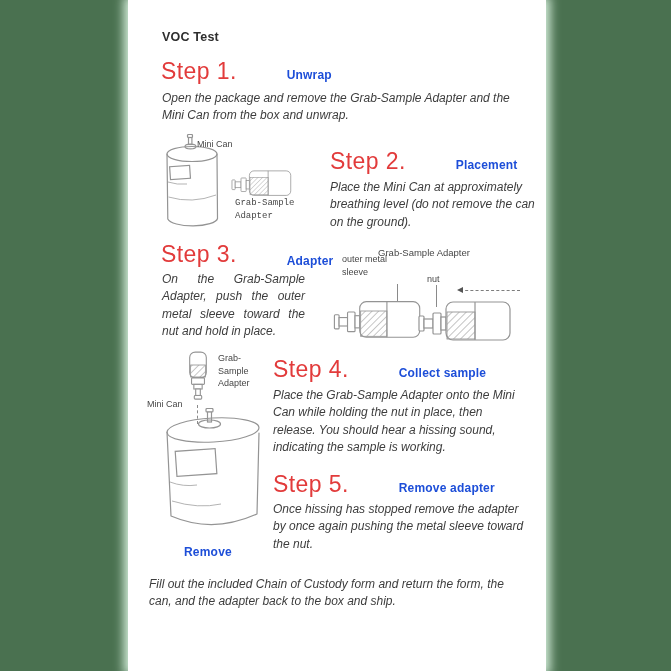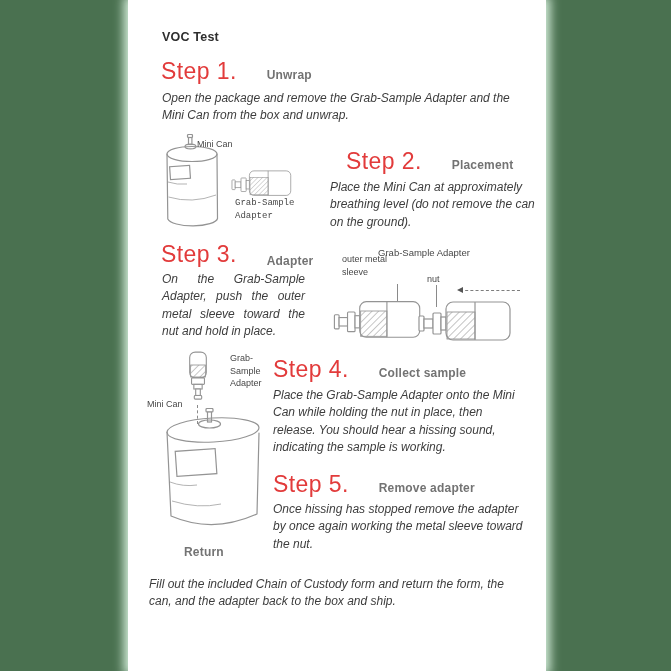--- a/index.html
+++ b/index.html
@@ -2,23 +2,23 @@
 <html><head>
 <meta charset="utf-8">
 <style>
   html,body{margin:0;padding:0;}
   body{background:#4a7150;font-family:"Liberation Sans",sans-serif;}
   .canvas{position:relative;width:582px;height:671px;background:#4a7150;overflow:hidden;}
   .page{position:absolute;left:128px;top:0;width:418px;height:671px;background:#ffffff;
         box-shadow:0 0 10px 4px rgba(226,250,232,0.95);}
   .abs{position:absolute;}
   .doc-title{font-size:12.5px;font-weight:bold;color:#2e2e2e;letter-spacing:.2px;}
-  .step-head{display:flex;align-items:baseline;gap:7px;white-space:nowrap;}
+  .step-head{display:flex;align-items:baseline;gap:27px;white-space:nowrap;}
   .step-num{font-size:23px;color:#e23b3b;letter-spacing:.4px;}
-  .step-label{font-size:12px;font-weight:bold;color:#737373;letter-spacing:.2px;padding-left:23px;}
+  .step-label{font-size:12px;font-weight:bold;color:#1d4ed8;letter-spacing:.2px;padding-left:23px;}
   .para{font-size:12px;line-height:1.45;color:#3d3d3d;margin:0;font-style:italic;}
   .justify{text-align:justify;}
   .fig-label{font-size:9px;color:#474747;line-height:1.4;white-space:nowrap;}
   .fig-title{font-size:9.5px;color:#474747;text-align:center;}
   .vline{position:absolute;width:1px;background:#8a8a8a;}
   .vdash{position:absolute;width:0;border-left:1px dashed #8a8a8a;}
   .dash-arrow{position:absolute;height:0;border-top:1px dashed #7d7d7d;}
   .arrow-head{position:absolute;left:-3px;top:-4px;width:0;height:0;
               border-top:3.5px solid transparent;border-bottom:3.5px solid transparent;
               border-right:6px solid #555;}
@@ -67,21 +67,21 @@
         <rect class="fw" x="28" y="6" width="64" height="38" rx="7"></rect>
         <rect x="29" y="16" width="28" height="27" fill="url(#hatchA)" stroke="#949494" stroke-width="0.9"></rect>
         <line class="ln" x1="57" y1="6.5" x2="57" y2="43.5"></line>
       </svg>
       <div class="abs fig-label" style="left:107px;top:67px;font-family:Liberation Mono, monospace;">
         <div>Grab-Sample</div>
         <div>Adapter</div>
       </div>
     </div>
 
-    <div class="abs step-head" style="left:202px;top:148px;margin-left:16px;">
+    <div class="abs step-head" style="left:202px;top:148px;">
       <span class="step-num">Step 2.</span>
       <span class="step-label">Placement</span>
     </div>
     <p class="abs para" style="left:202px;top:179px;width:208px;">Place the Mini Can at approximately breathing level (do not remove the can on the ground).</p>
 
     <div class="abs step-head" style="left:33px;top:241px;align-items:flex-end;">
       <span class="step-num">Step 3.</span>
       <span class="step-label">Adapter</span>
     </div>
     <p class="abs para justify" style="left:34px;top:271px;width:143px;">On the Grab-Sample Adapter, push the outer metal sleeve toward the nut and hold in place.</p>
@@ -139,21 +139,21 @@
             <line x1="0" y1="0" x2="0" y2="5" stroke="#8a8a8a" stroke-width="1"></line>
           </pattern>
         </defs>
         <rect class="fw" x="4" y="1" width="18" height="28" rx="6"></rect>
         <rect x="5" y="15" width="16" height="13" fill="url(#hatchD)" stroke="#949494" stroke-width="0.9"></rect>
         <rect class="fw" x="6" y="29" width="14" height="7" rx="1"></rect>
         <rect class="fw" x="8.5" y="36" width="9" height="5"></rect>
         <rect class="fw" x="10.5" y="41" width="5" height="7"></rect>
         <rect class="fw" x="9" y="48" width="8" height="4" rx="1"></rect>
       </svg>
-      <div class="abs fig-label" style="left:90px;top:352px;margin-left:12px;">
+      <div class="abs fig-label" style="left:90px;top:352px;">
         <div>Grab-</div>
         <div>Sample</div>
         <div>Adapter</div>
       </div>
       <div class="vdash" style="left:69px;top:405px;height:19px;"></div>
       <div class="abs fig-label" style="left:19px;top:398px;">Mini Can</div>
 
       <svg class="abs" style="left:35px;top:408px;" width="100" height="130" viewBox="0 0 100 130" aria-hidden="true">
         <rect class="fw" x="43" y="0.5" width="7" height="3.5" rx="1"></rect>
         <rect class="fw" x="44.5" y="4" width="4" height="10"></rect>
@@ -169,21 +169,21 @@
     <div class="abs step-head" style="left:145px;top:356px;">
       <span class="step-num">Step 4.</span>
       <span class="step-label">Collect sample</span>
     </div>
     <p class="abs para" style="left:145px;top:387px;width:250px;">Place the Grab-Sample Adapter onto the Mini Can while holding the nut in place, then release. You should hear a hissing sound, indicating the sample is working.</p>
 
     <div class="abs step-head" style="left:145px;top:471px;">
       <span class="step-num">Step 5.</span>
       <span class="step-label">Remove adapter</span>
     </div>
-    <p class="abs para" style="left:145px;top:501px;width:252px;">Once hissing has stopped remove the adapter by once again working the metal sleeve toward the nut.</p>
+    <p class="abs para" style="left:145px;top:501px;width:252px;">Once hissing has stopped remove the adapter by once again pushing the metal sleeve toward the nut.</p>
 
     <div class="abs step-head" style="left:33px;top:545px;">
-      <span class="step-label">Return</span>
+      <span class="step-label">Remove</span>
     </div>
     <p class="abs para" style="left:21px;top:576px;width:366px;">Fill out the included Chain of Custody form and return the form, the can, and the adapter back to the box and ship.</p>
 
   </div>
 </div>
 
 </body></html>

